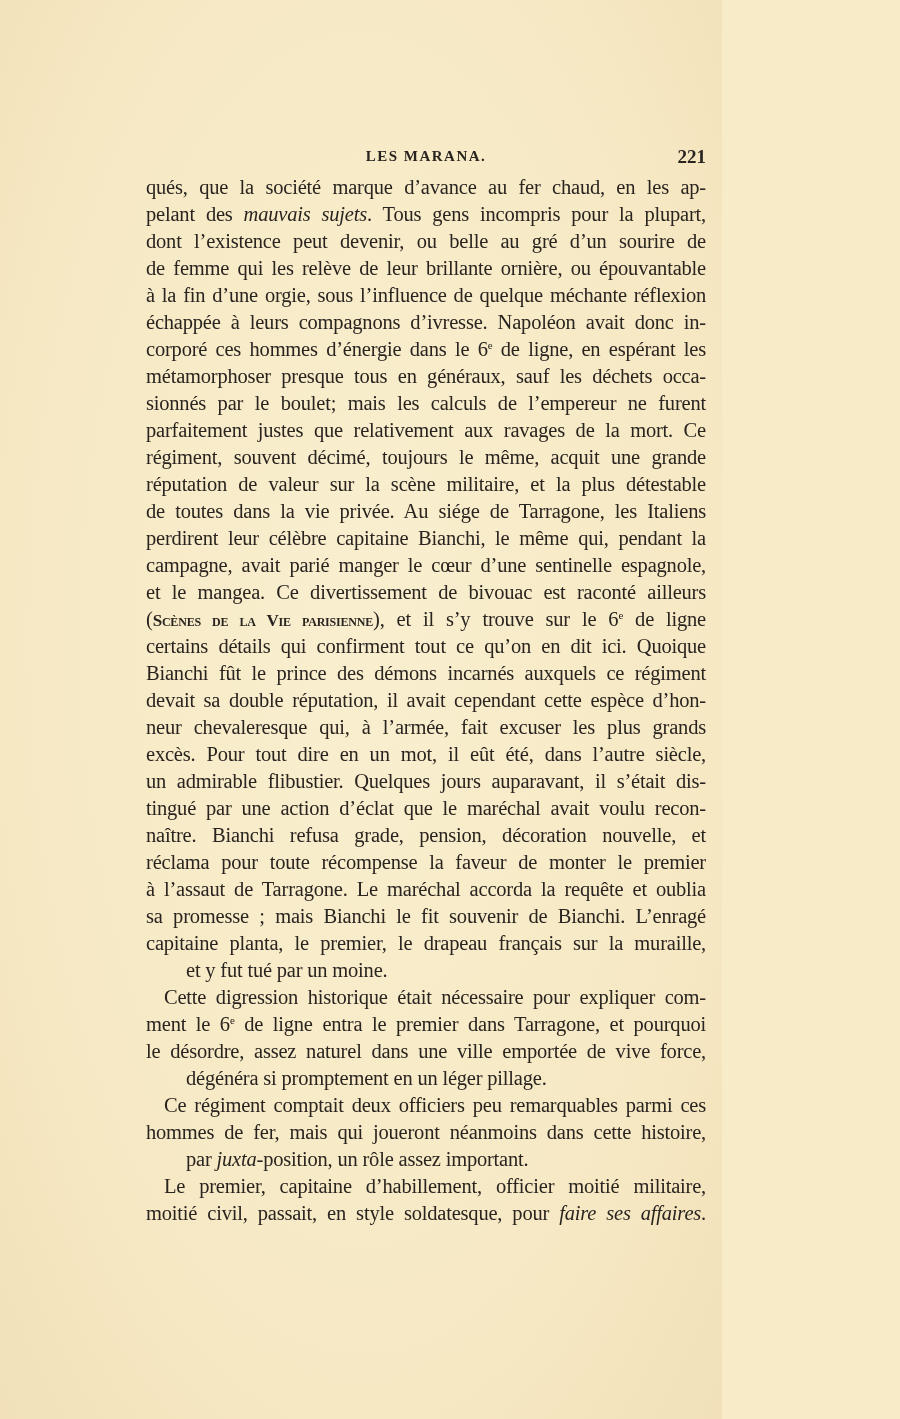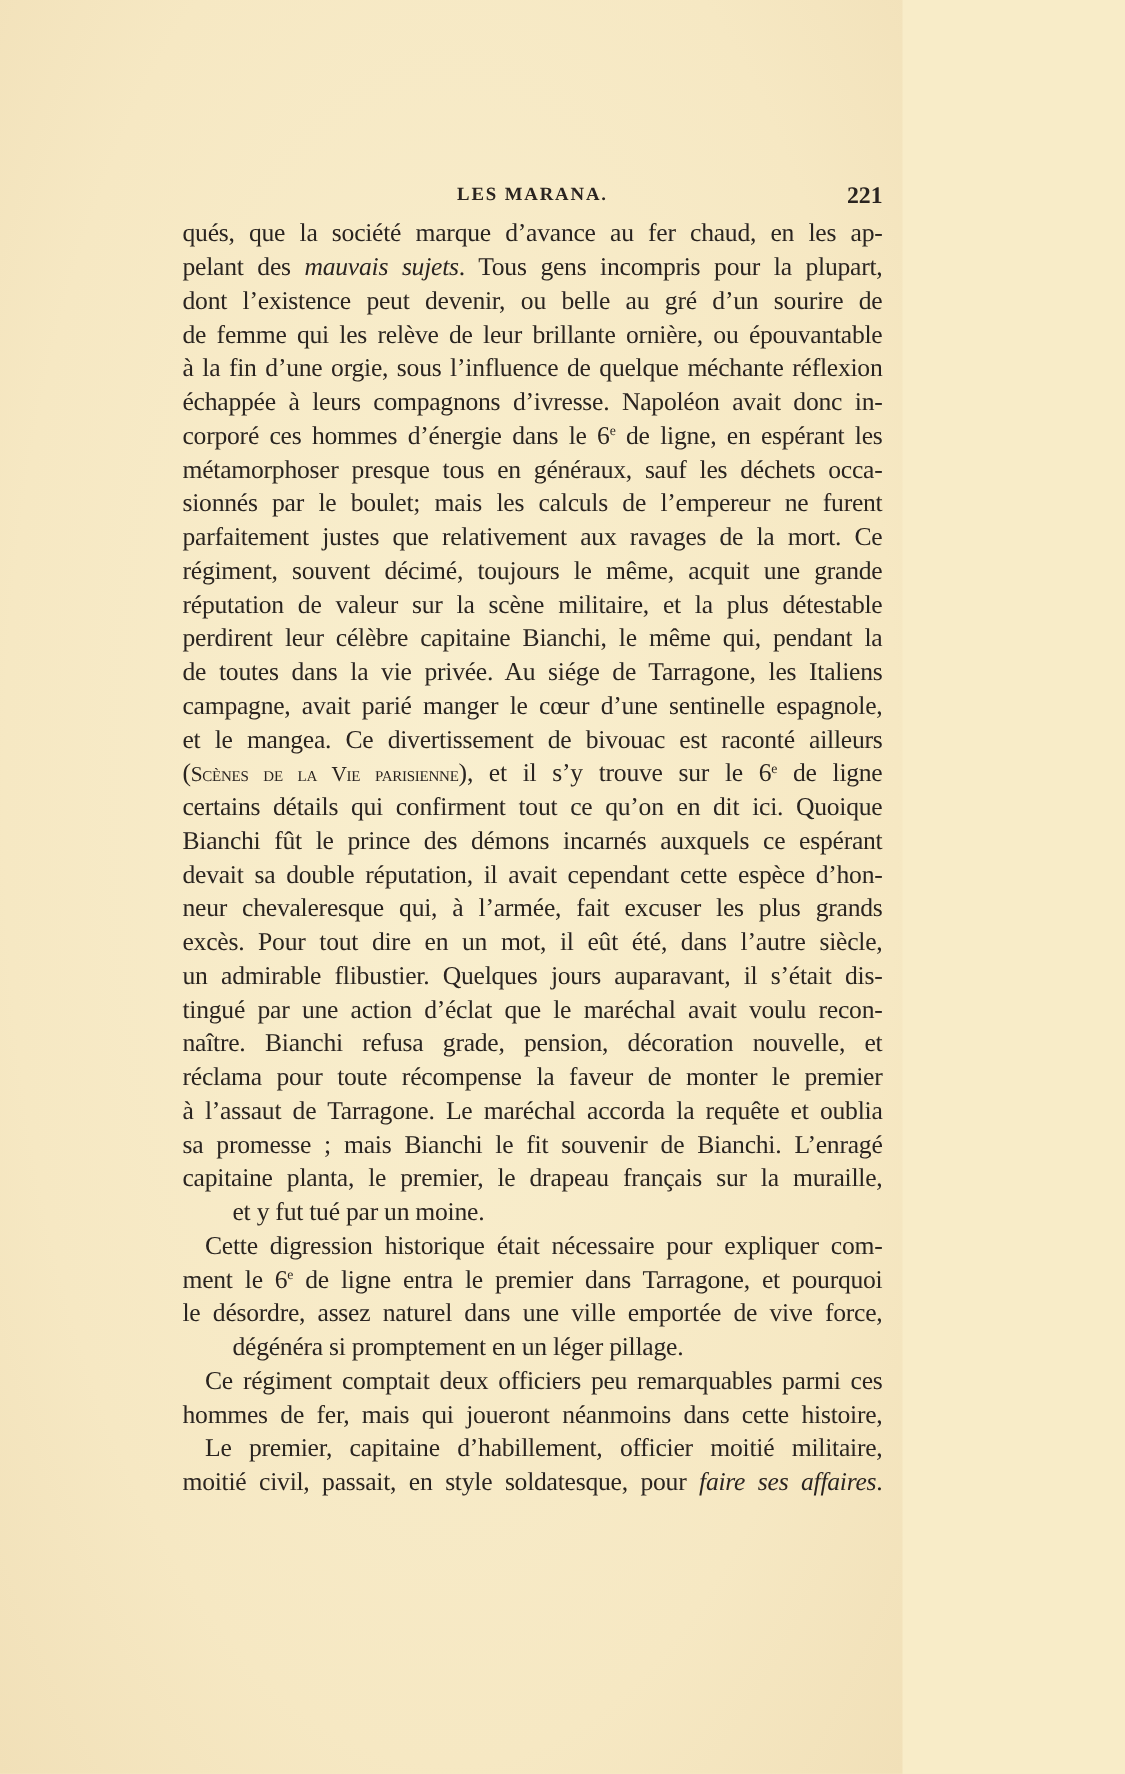--- a/index.html
+++ b/index.html
@@ -62,21 +62,21 @@
     letter-spacing: -0.2px;
   }
   .line.last {
     text-align-last: left;
     margin-left: 40px;
   }
   .line.indent {
     padding-left: 18px;
   }
   .it { font-style: italic; }
-  .sc { font-variant: small-caps; font-weight: normal; font-size: 17px; }
+  .sc { font-variant: small-caps; font-weight: bold; font-size: 17px; }
   sup { font-size: 11px; line-height: 0; vertical-align: 7px; }
 </style>
 </head>
 <body>
 
 <div class="page">
   <div class="running-head">
     <div class="running-title">LES MARANA.</div>
     <div class="page-number">221</div>
   </div>
@@ -86,40 +86,41 @@
       <div class="line"><span>dont l’existence peut devenir, ou belle au gré d’un sourire de</span></div>
       <div class="line"><span>de femme qui les relève de leur brillante ornière, ou épouvantable</span></div>
       <div class="line"><span>à la fin d’une orgie, sous l’influence de quelque méchante réflexion</span></div>
       <div class="line"><span>échappée à leurs compagnons d’ivresse. Napoléon avait donc in-</span></div>
       <div class="line"><span>corporé ces hommes d’énergie dans le 6</span><sup>e</sup><span> de ligne, en espérant les</span></div>
       <div class="line"><span>métamorphoser presque tous en généraux, sauf les déchets occa-</span></div>
       <div class="line"><span>sionnés par le boulet; mais les calculs de l’empereur ne furent</span></div>
       <div class="line"><span>parfaitement justes que relativement aux ravages de la mort. Ce</span></div>
       <div class="line"><span>régiment, souvent décimé, toujours le même, acquit une grande</span></div>
       <div class="line"><span>réputation de valeur sur la scène militaire, et la plus détestable</span></div>
+      <div class="line"><span>de toutes dans la vie privée. Au siége de Tarragone, les Italiens</span></div>
       <div class="line"><span>perdirent leur célèbre capitaine Bianchi, le même qui, pendant la</span></div>
-      <div class="line"><span>de toutes dans la vie privée. Au siége de Tarragone, les Italiens</span></div>
       <div class="line"><span>campagne, avait parié manger le cœur d’une sentinelle espagnole,</span></div>
       <div class="line"><span>et le mangea. Ce divertissement de bivouac est raconté ailleurs</span></div>
       <div class="line"><span>(</span><span class="sc">Scènes de la Vie parisienne</span><span>), et il s’y trouve sur le 6</span><sup>e</sup><span> de ligne</span></div>
       <div class="line"><span>certains détails qui confirment tout ce qu’on en dit ici. Quoique</span></div>
-      <div class="line"><span>Bianchi fût le prince des démons incarnés auxquels ce espérant</span></div>
+      <div class="line"><span>Bianchi fût le prince des démons incarnés auxquels ce régiment</span></div>
       <div class="line"><span>devait sa double réputation, il avait cependant cette espèce d’hon-</span></div>
       <div class="line"><span>neur chevaleresque qui, à l’armée, fait excuser les plus grands</span></div>
       <div class="line"><span>excès. Pour tout dire en un mot, il eût été, dans l’autre siècle,</span></div>
       <div class="line"><span>un admirable flibustier. Quelques jours auparavant, il s’était dis-</span></div>
       <div class="line"><span>tingué par une action d’éclat que le maréchal avait voulu recon-</span></div>
       <div class="line"><span>naître. Bianchi refusa grade, pension, décoration nouvelle, et</span></div>
       <div class="line"><span>réclama pour toute récompense la faveur de monter le premier</span></div>
       <div class="line"><span>à l’assaut de Tarragone. Le maréchal accorda la requête et oublia</span></div>
       <div class="line"><span>sa promesse ; mais Bianchi le fit souvenir de Bianchi. L’enragé</span></div>
       <div class="line"><span>capitaine planta, le premier, le drapeau français sur la muraille,</span></div>
       <div class="line last"><span>et y fut tué par un moine.</span></div>
       <div class="line indent"><span>Cette digression historique était nécessaire pour expliquer com-</span></div>
       <div class="line"><span>ment le 6</span><sup>e</sup><span> de ligne entra le premier dans Tarragone, et pourquoi</span></div>
       <div class="line"><span>le désordre, assez naturel dans une ville emportée de vive force,</span></div>
       <div class="line last"><span>dégénéra si promptement en un léger pillage.</span></div>
       <div class="line indent"><span>Ce régiment comptait deux officiers peu remarquables parmi ces</span></div>
       <div class="line"><span>hommes de fer, mais qui joueront néanmoins dans cette histoire,</span></div>
+      <div class="line last"><span>par </span><span class="it">juxta</span><span>-position, un rôle assez important.</span></div>
       <div class="line indent"><span>Le premier, capitaine d’habillement, officier moitié militaire,</span></div>
       <div class="line"><span>moitié civil, passait, en style soldatesque, pour </span><span class="it">faire ses affaires</span><span>.</span></div>
     </div>
 </div>
 
 </body></html>

